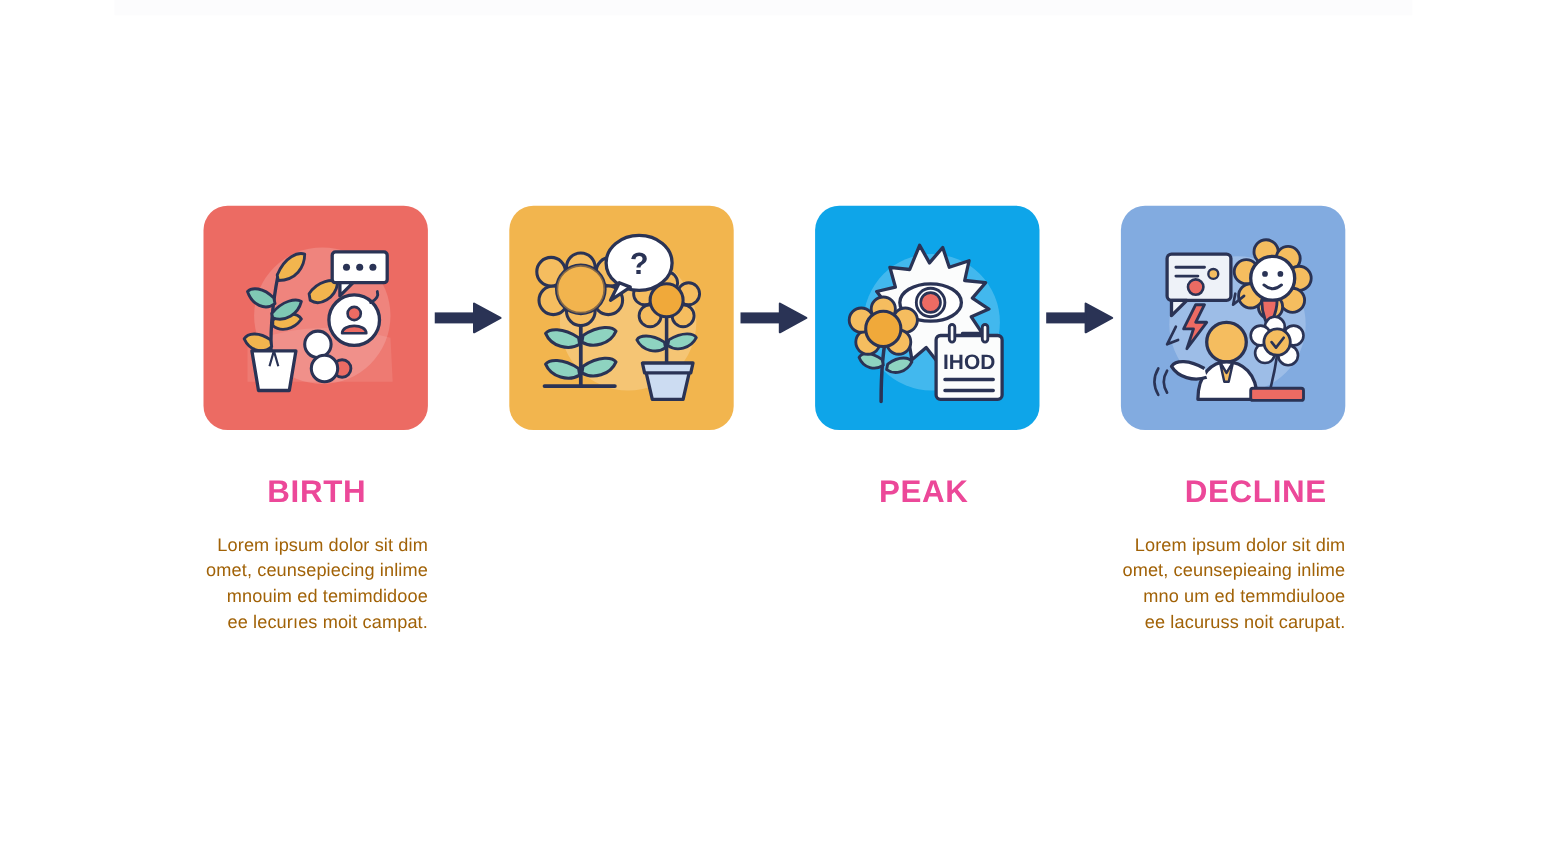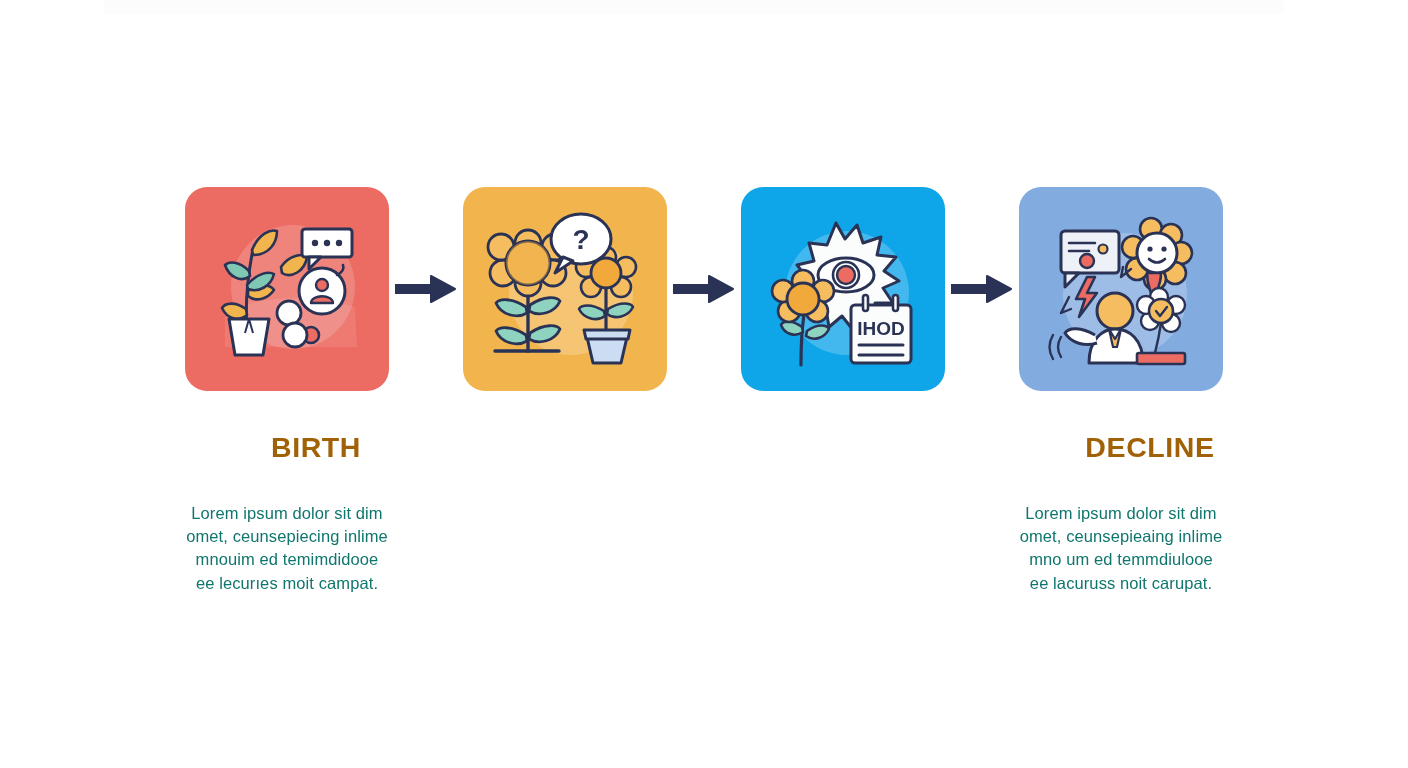--- a/index.html
+++ b/index.html
@@ -55,36 +55,36 @@
   .card svg {
     display: block;
     width: 204px;
     height: 204px;
   }
   .step-title {
     margin-top: 42px;
     font-size: 28.5px;
     font-weight: bold;
     letter-spacing: 0.6px;
-    color: #a16207;
+    color: #ec4899;
     width: 100%;
-    text-align: center;
+    text-align: left;
     padding-left: 58px;
     box-sizing: border-box;
     line-height: 1;
   }
   .step-body {
-    margin-top: 40px;
+    margin-top: 23px;
     font-size: 16.5px;
     line-height: 1.42;
-    color: #0f766e;
+    color: #a16207;
     width: 100%;
     padding-left: 0px;
     box-sizing: border-box;
-    text-align: center;
+    text-align: right;
     letter-spacing: 0.1px;
   }
   .gap {
     flex: 0 0 74px;
     width: 74px;
     height: 204px;
     display: flex;
     align-items: center;
     justify-content: center;
   }
@@ -222,20 +222,21 @@
           </g>
           <circle cx="62" cy="112" r="16" fill="#f0a93a" stroke="#2a3355" stroke-width="2.8"></circle>
 
           <rect x="110" y="118" width="60" height="58" rx="4" fill="#fbfcfc" stroke="#2a3355" stroke-width="3"></rect>
           <rect x="122" y="108" width="5" height="16" rx="2.5" fill="#fbfcfc" stroke="#2a3355" stroke-width="2.6"></rect>
           <rect x="152" y="108" width="5" height="16" rx="2.5" fill="#fbfcfc" stroke="#2a3355" stroke-width="2.6"></rect>
           <text x="140" y="148" text-anchor="middle" font-family="Liberation Sans, sans-serif" font-size="19" font-weight="bold" fill="#2a3355">IHOD</text>
           <path d="M118 158 L162 158 M118 168 L162 168" stroke="#2a3355" stroke-width="3" stroke-linecap="round"></path>
         </svg>
       </div>
+      <div class="step-title">PEAK</div>
     </div>
 
     <div class="gap">
       <svg class="arrow" viewBox="0 0 62 34">
         <rect x="0" y="12" width="40" height="10" fill="#2a3355"></rect>
         <path d="M36 4 L60 17 L36 30 Z" fill="#2a3355" stroke="#2a3355" stroke-width="2" stroke-linejoin="round"></path>
       </svg>
     </div>
 
     <div class="step">

